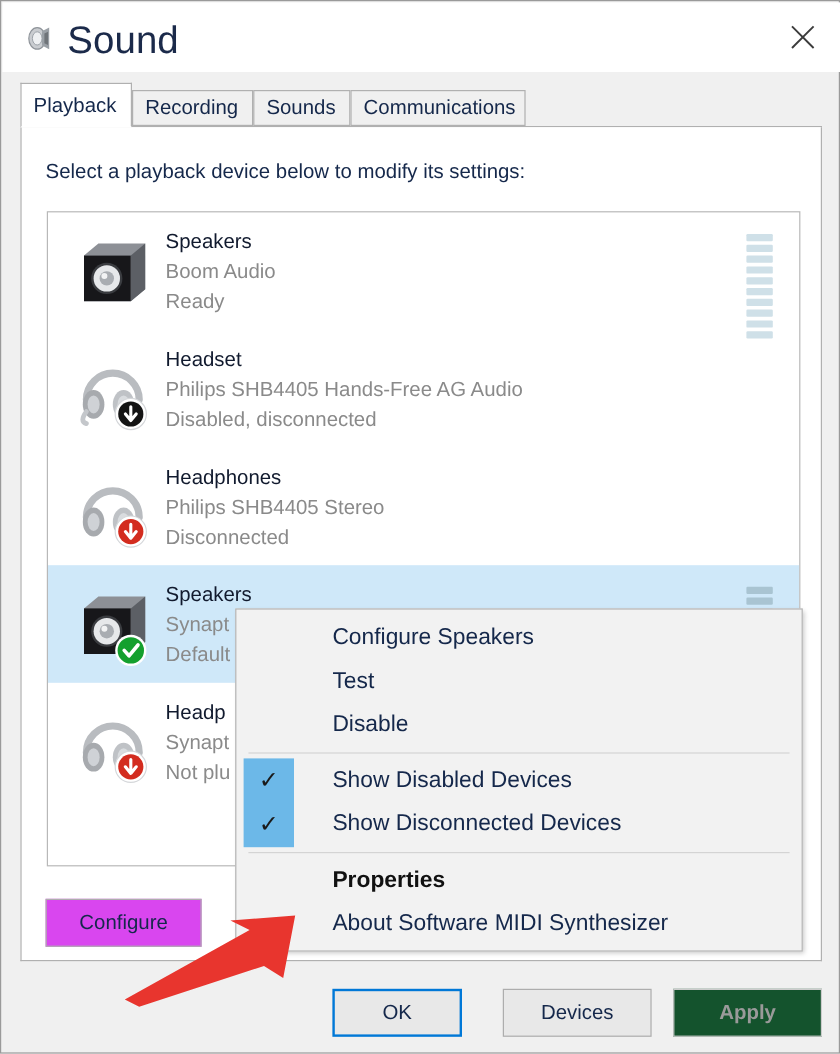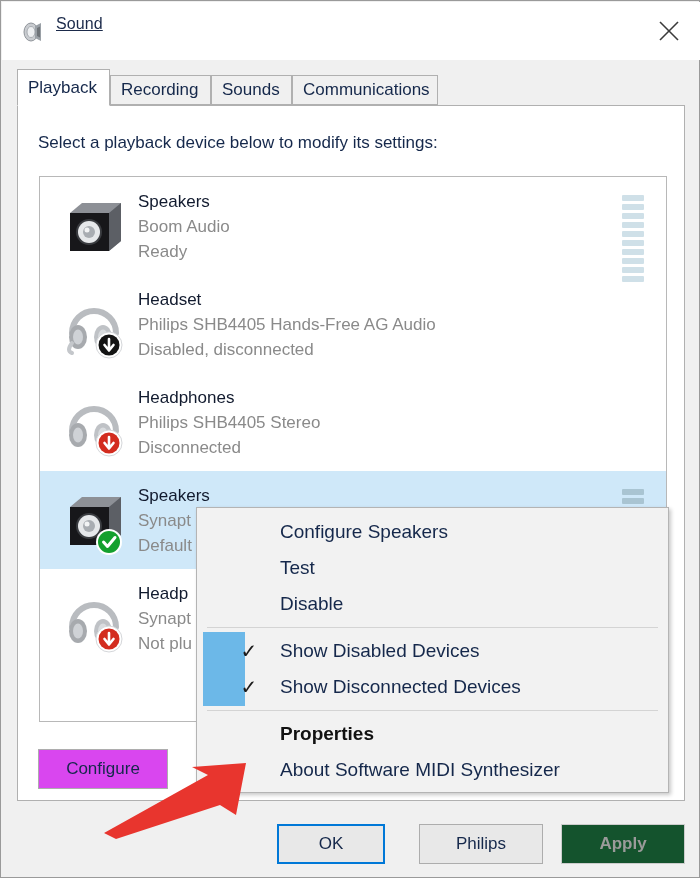--- a/index.html
+++ b/index.html
@@ -33,25 +33,24 @@
     box-sizing: border-box;
   }
   #title-icon {
     position: absolute;
     left: 18px; top: 17px;
     width: 26px; height: 26px;
   }
   #title-text {
     position: absolute;
     left: 54px; top: 13px;
-    font-size: 16px;
+    font-size: 32px;
     color: #1b2a4a;
     letter-spacing: 0.1px;
     white-space: nowrap;
-    text-decoration: underline;
   }
   #close-btn {
     position: absolute;
     left: 640px; top: 6px;
     width: 54px; height: 46px;
     display: flex;
     align-items: center;
     justify-content: center;
     cursor: pointer;
   }
@@ -213,25 +212,24 @@
     background: #6cb8e8;
     z-index: 1;
   }
   .menu-item {
     position: relative;
     height: 36px;
     display: flex;
     align-items: center;
     font-size: 19px;
     color: #15284b;
-    padding-left: 58px;
+    padding-left: 80px;
     white-space: nowrap;
     cursor: default;
     z-index: 2;
-    margin-left: 25px;
   }
   .menu-item.bold { font-weight: bold; color: #111111; }
   .menu-check {
     position: absolute;
     left: 14px;
     width: 26px;
     text-align: center;
     font-size: 20px;
     color: #1a1a1a;
     line-height: 1;
@@ -419,21 +417,21 @@
     </div>
   </div>
 
   <div class="btn" id="btn-configure">
     <span>Configure</span>
   </div>
   <div class="btn" id="btn-ok">
     <span>OK</span>
   </div>
   <div class="btn" id="btn-cancel">
-    <span>Philips</span>
+    <span>Devices</span>
   </div>
   <div class="btn" id="btn-apply">
     <span>Apply</span>
   </div>
 
   <div id="context-menu">
     <div id="check-gutter"></div>
 
     <div class="menu-item">
       <span>Configure Speakers</span>

